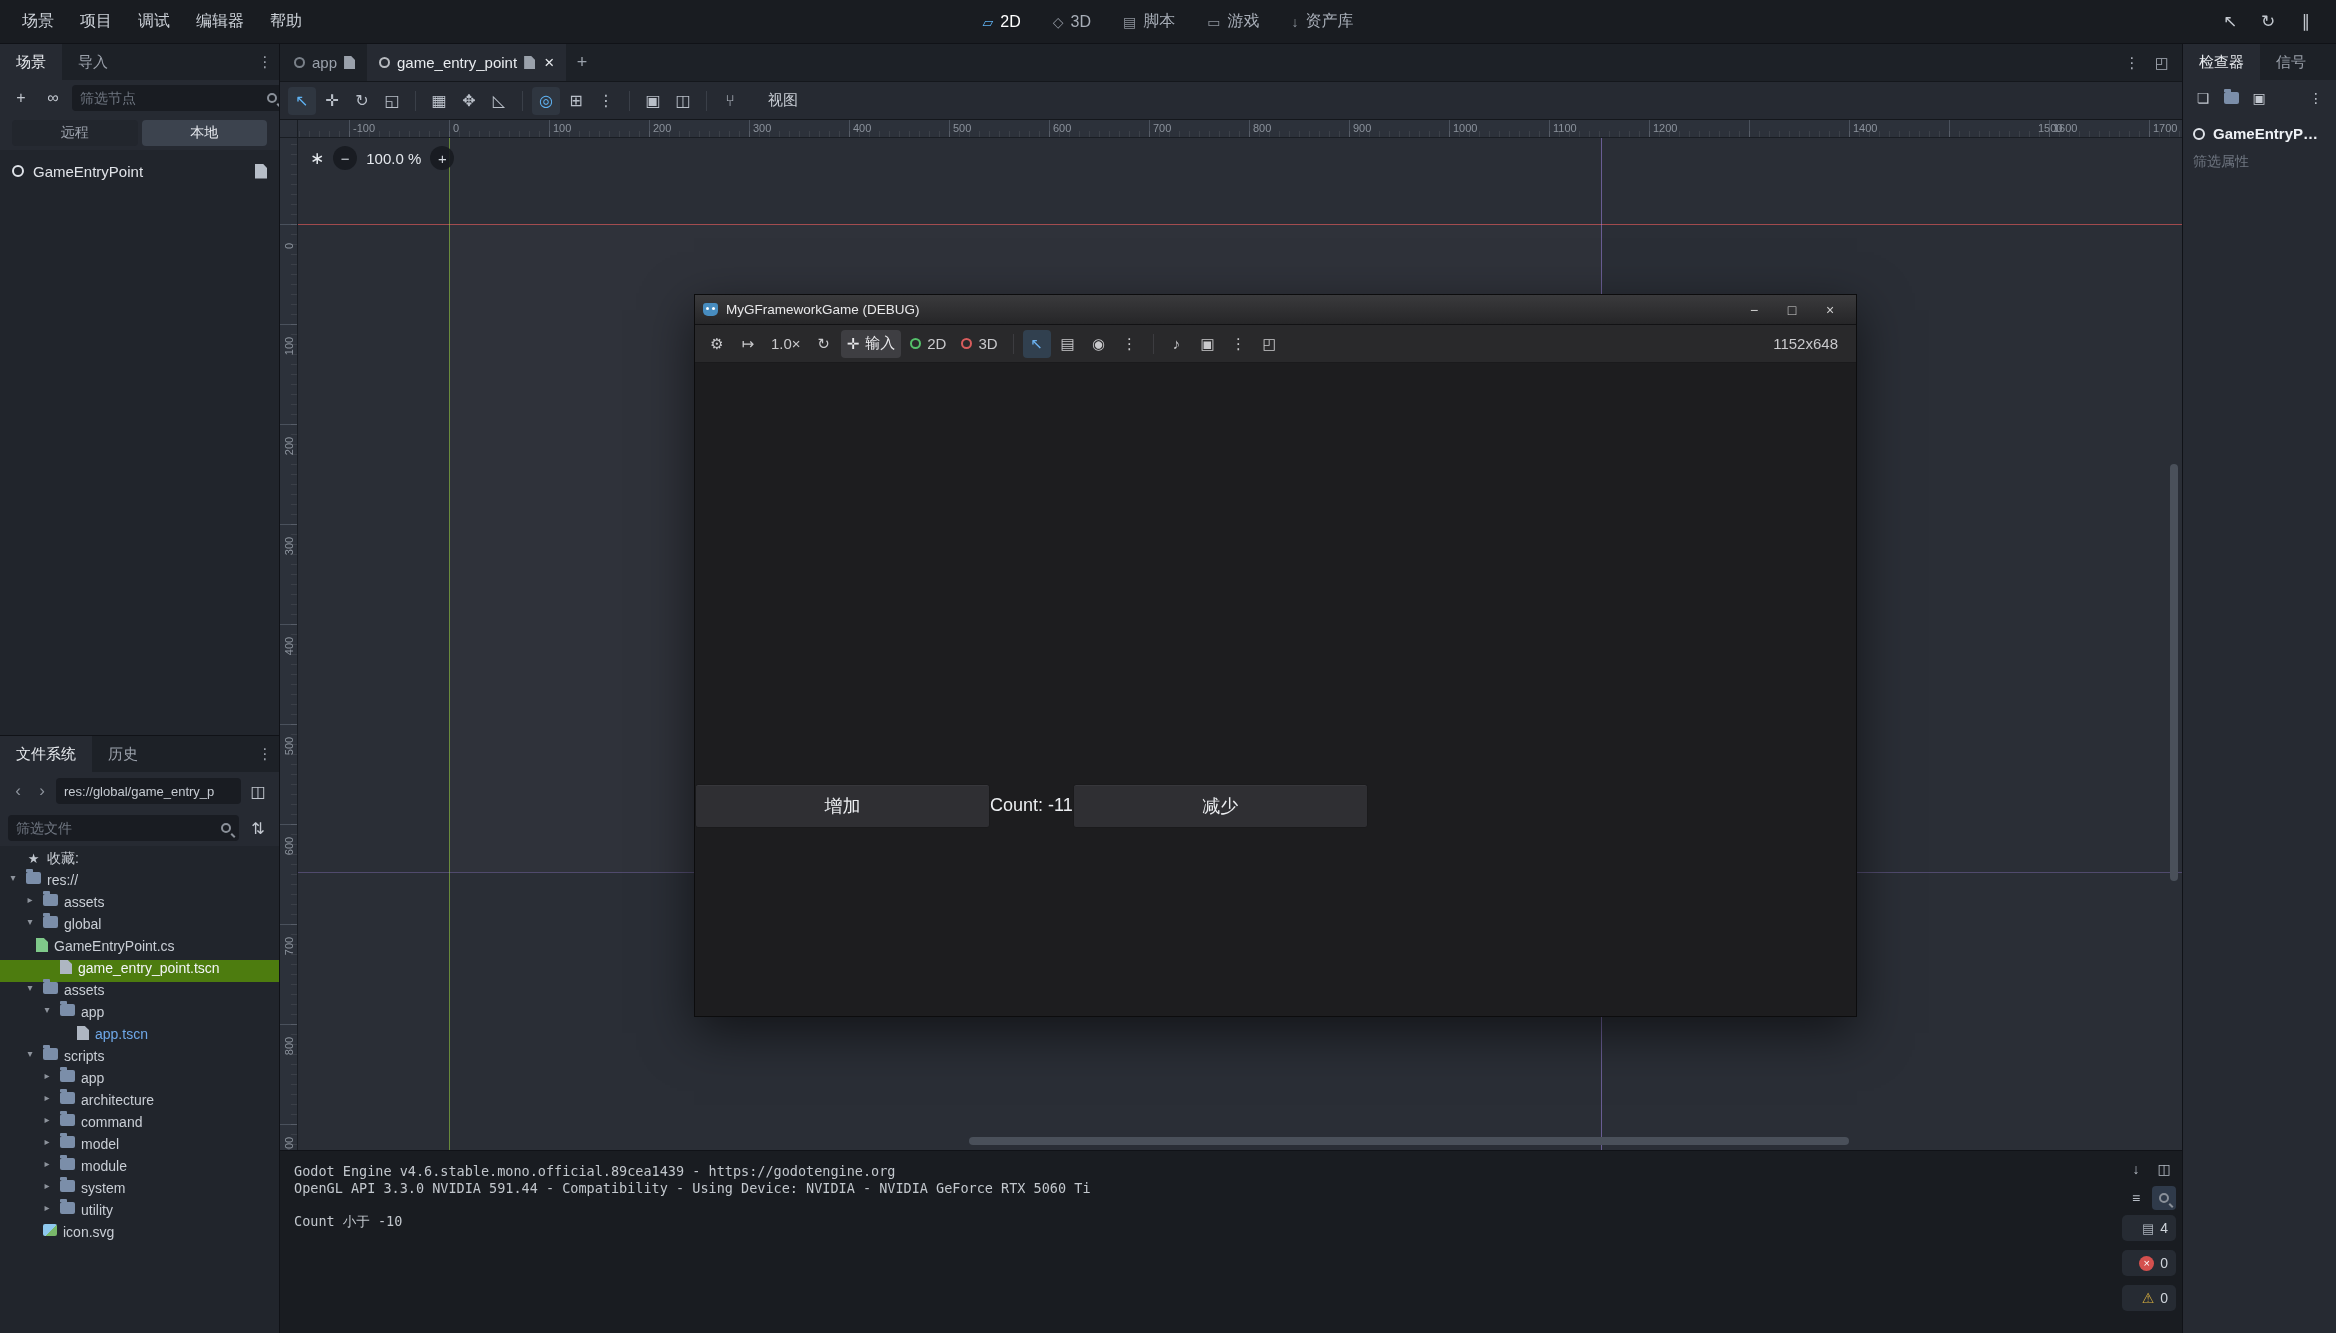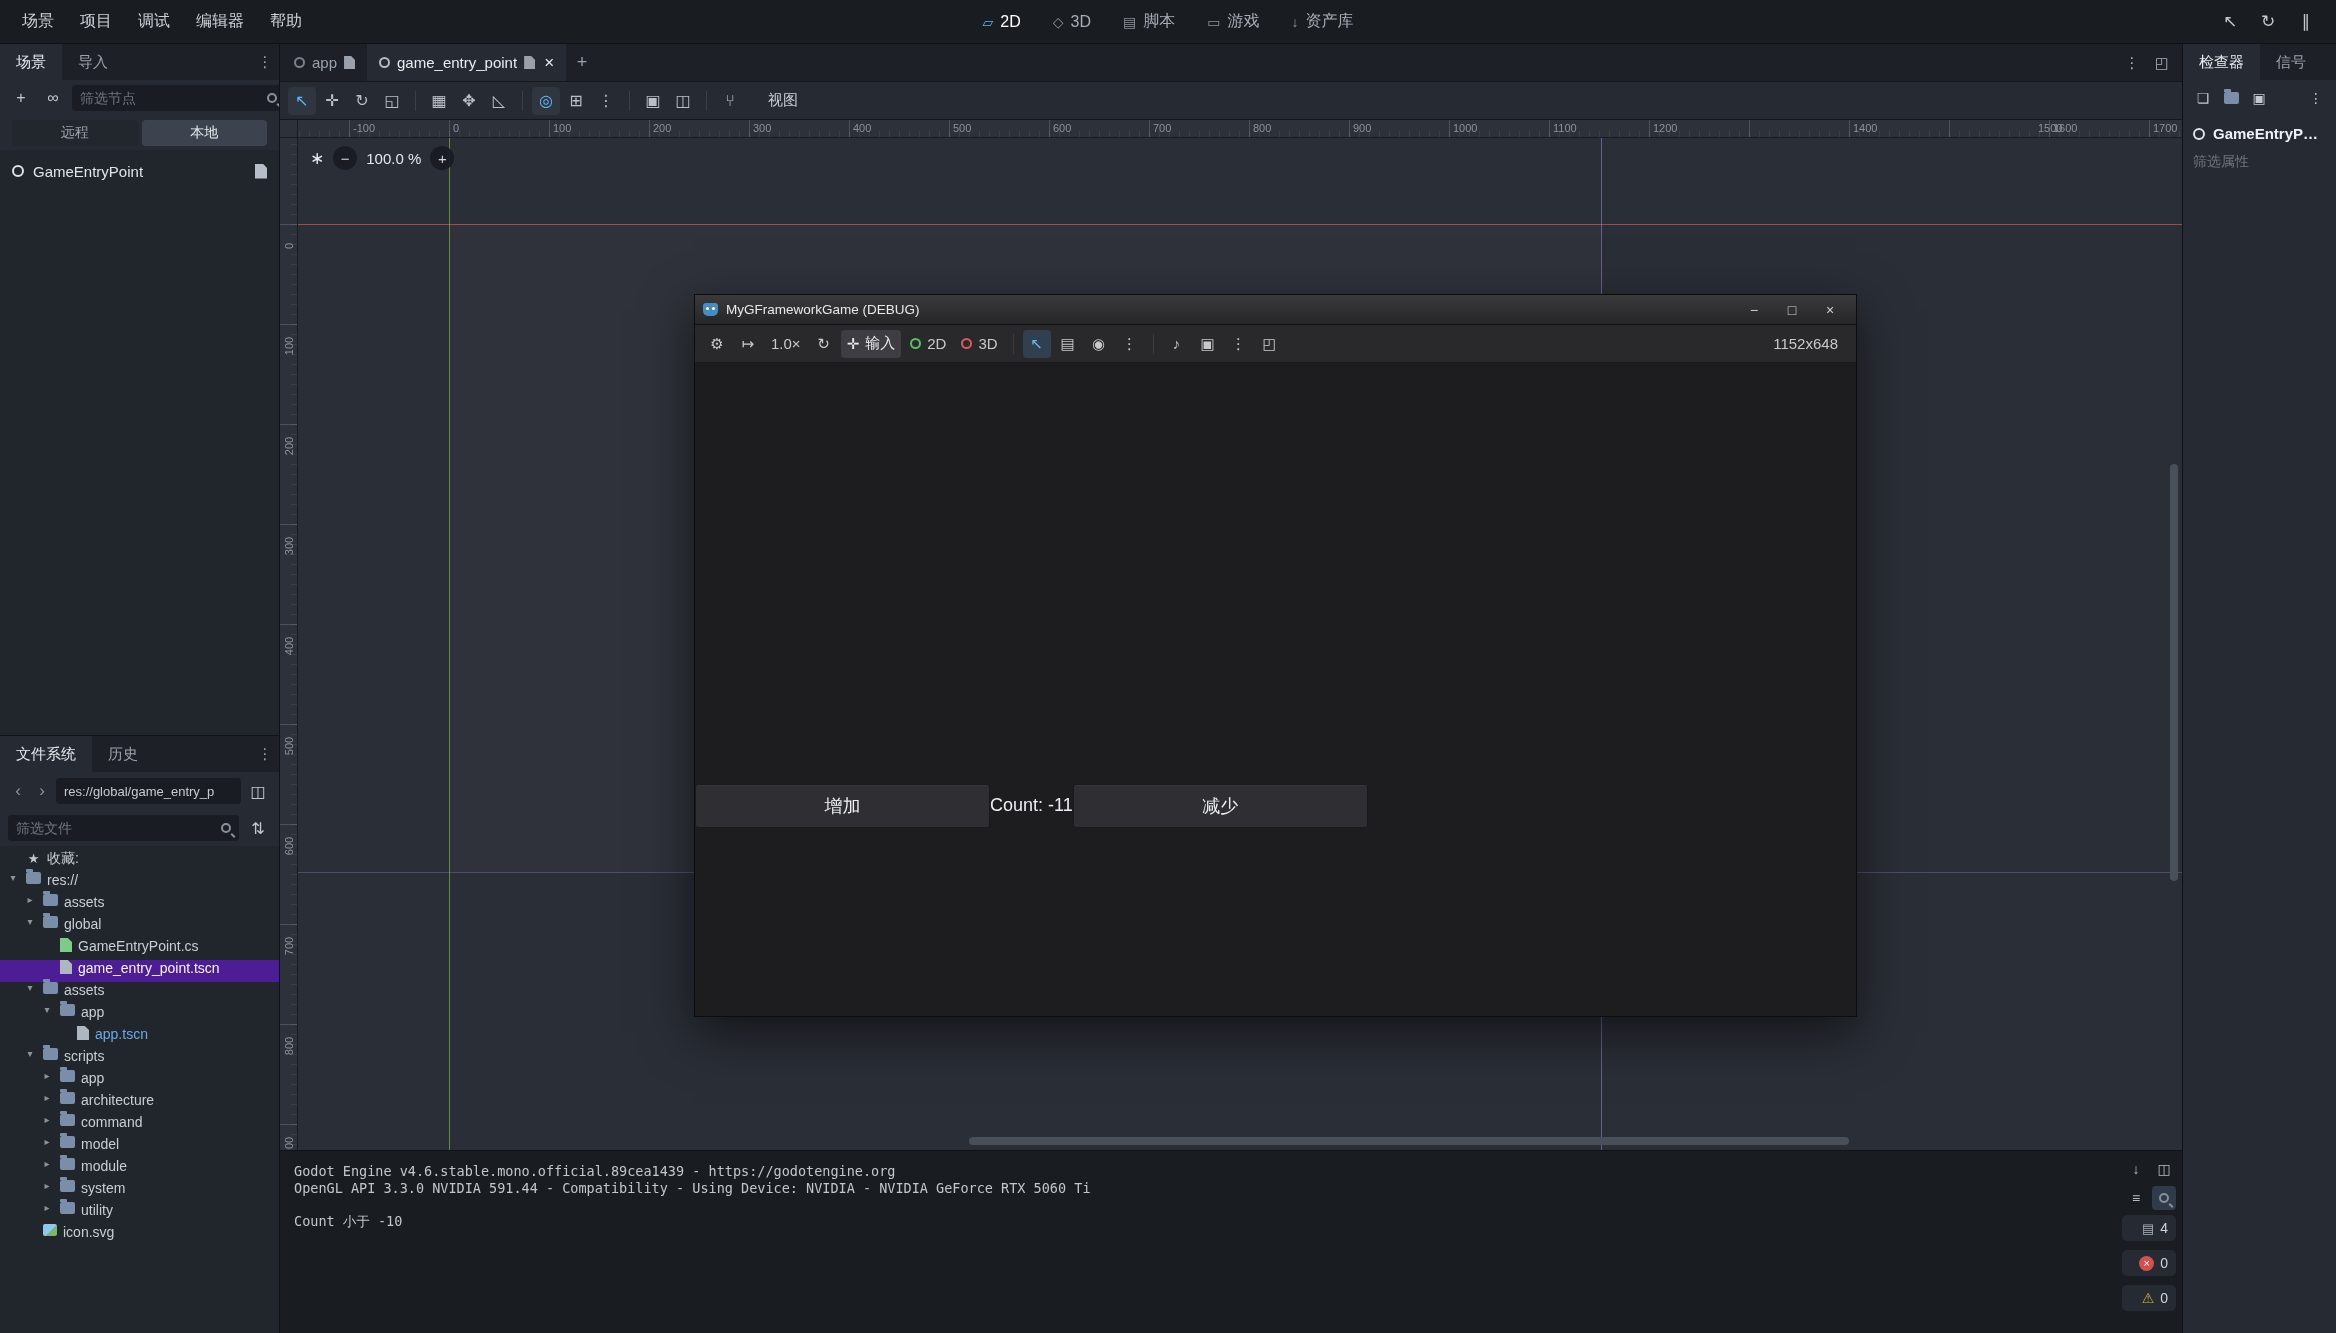--- a/index.html
+++ b/index.html
@@ -57,21 +57,21 @@
 
   
   #fs-nav{height:38px;gap:4px}
   .nav-arrow{width:20px;height:26px;color:#8d939c;font-size:17px;flex:none}
   .path-field{flex:1;height:26px;background:#191c22;border-radius:4px;padding:0 8px;display:flex;align-items:center;overflow:hidden}
   .path-field input{flex:1;font-size:13px;color:#c6cbd2}
   #fs-filter{height:36px}
   .fs-tree{position:absolute;left:0;right:0;top:110px;bottom:0;background:#21252c;padding-top:4px;overflow:hidden}
   .frow{display:flex;gap:6px;height:22px;font-size:14px;color:#c9ced5;padding-right:8px}
   .frow .arrow{width:14px;text-align:center;color:#8d939c;font-size:10px;flex:none}
-  .frow.selected{background:#4c1d95;color:#f3f5f8}
+  .frow.selected{background:#4d7c0f;color:#f3f5f8}
   .frow.t-open-scene .flabel{color:#6fa8e8}
   .flabel{white-space:nowrap;overflow:hidden}
   .fico{flex:none;display:inline-block}
   .fico.folder{width:15px;height:12px;background:#7b8ea9;border-radius:2px;position:relative}
   .fico.folder::before{content:"";position:absolute;top:-3px;left:0;width:7px;height:3px;background:#7b8ea9;border-radius:1px 1px 0 0}
   .fico.star{width:15px;text-align:center}
   .fico.star::before{content:"★";color:#c2c8d0;font-size:13px}
   .fico.scene{width:12px;height:14px;background:#aeb6c2;clip-path:polygon(0 0,65% 0,100% 28%,100% 100%,0 100%)}
   .fico.csharp{width:12px;height:14px;background:#7fc98a;clip-path:polygon(0 0,65% 0,100% 28%,100% 100%,0 100%)}
   .fico.image{width:14px;height:12px;border-radius:2px;background:linear-gradient(135deg,#8ec8ee 0 55%,#79b86a 55% 100%)}
@@ -316,21 +316,21 @@
         <span class="fico folder"></span>
         <span class="flabel">assets</span>
       </div>
 
       <div class="frow" style="padding-left: 23px;">
         <span class="arrow">▾</span>
         <span class="fico folder"></span>
         <span class="flabel">global</span>
       </div>
 
-      <div class="frow" style="padding-left: 40px;">
+      <div class="frow" style="padding-left: 16px;">
         <span class="arrow"></span>
         <span class="fico csharp"></span>
         <span class="flabel">GameEntryPoint.cs</span>
       </div>
 
       <div class="frow selected" style="padding-left: 40px;">
         <span class="arrow"></span>
         <span class="fico scene"></span>
         <span class="flabel">game_entry_point.tscn</span>
       </div>

